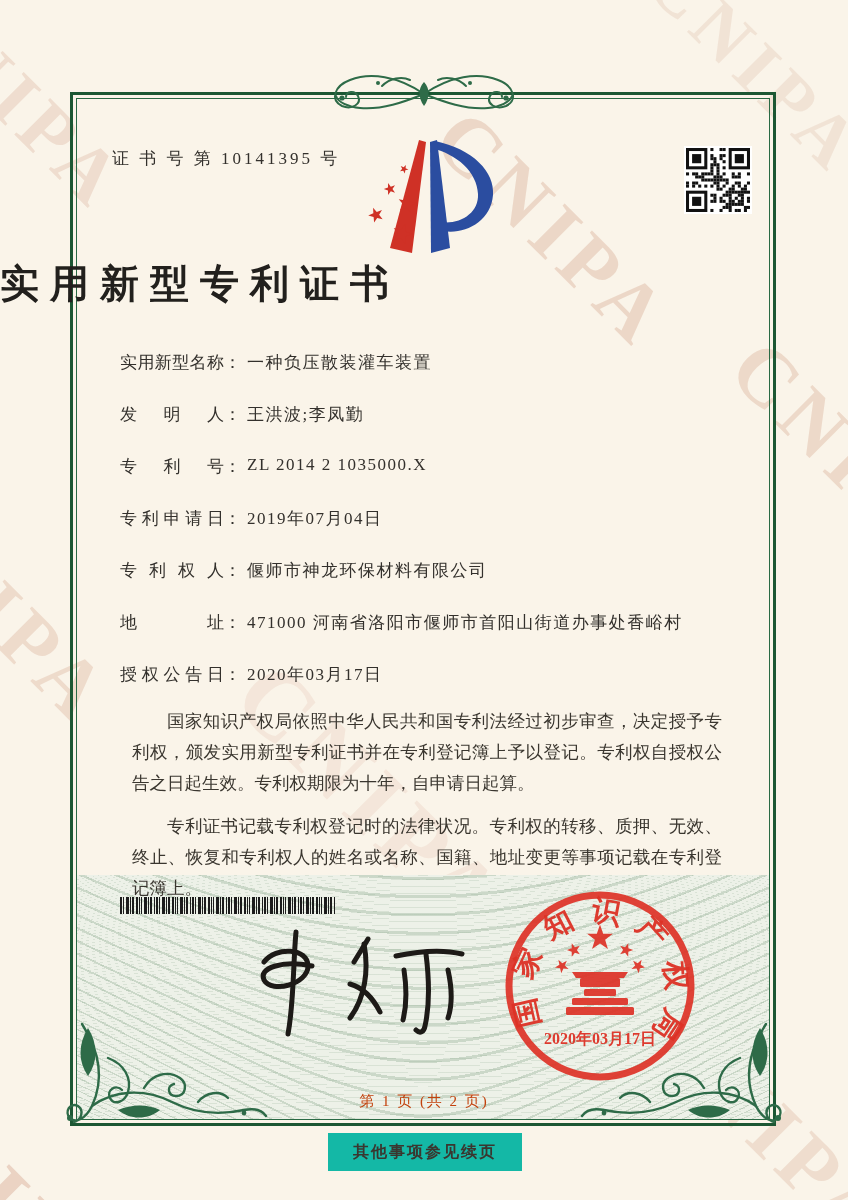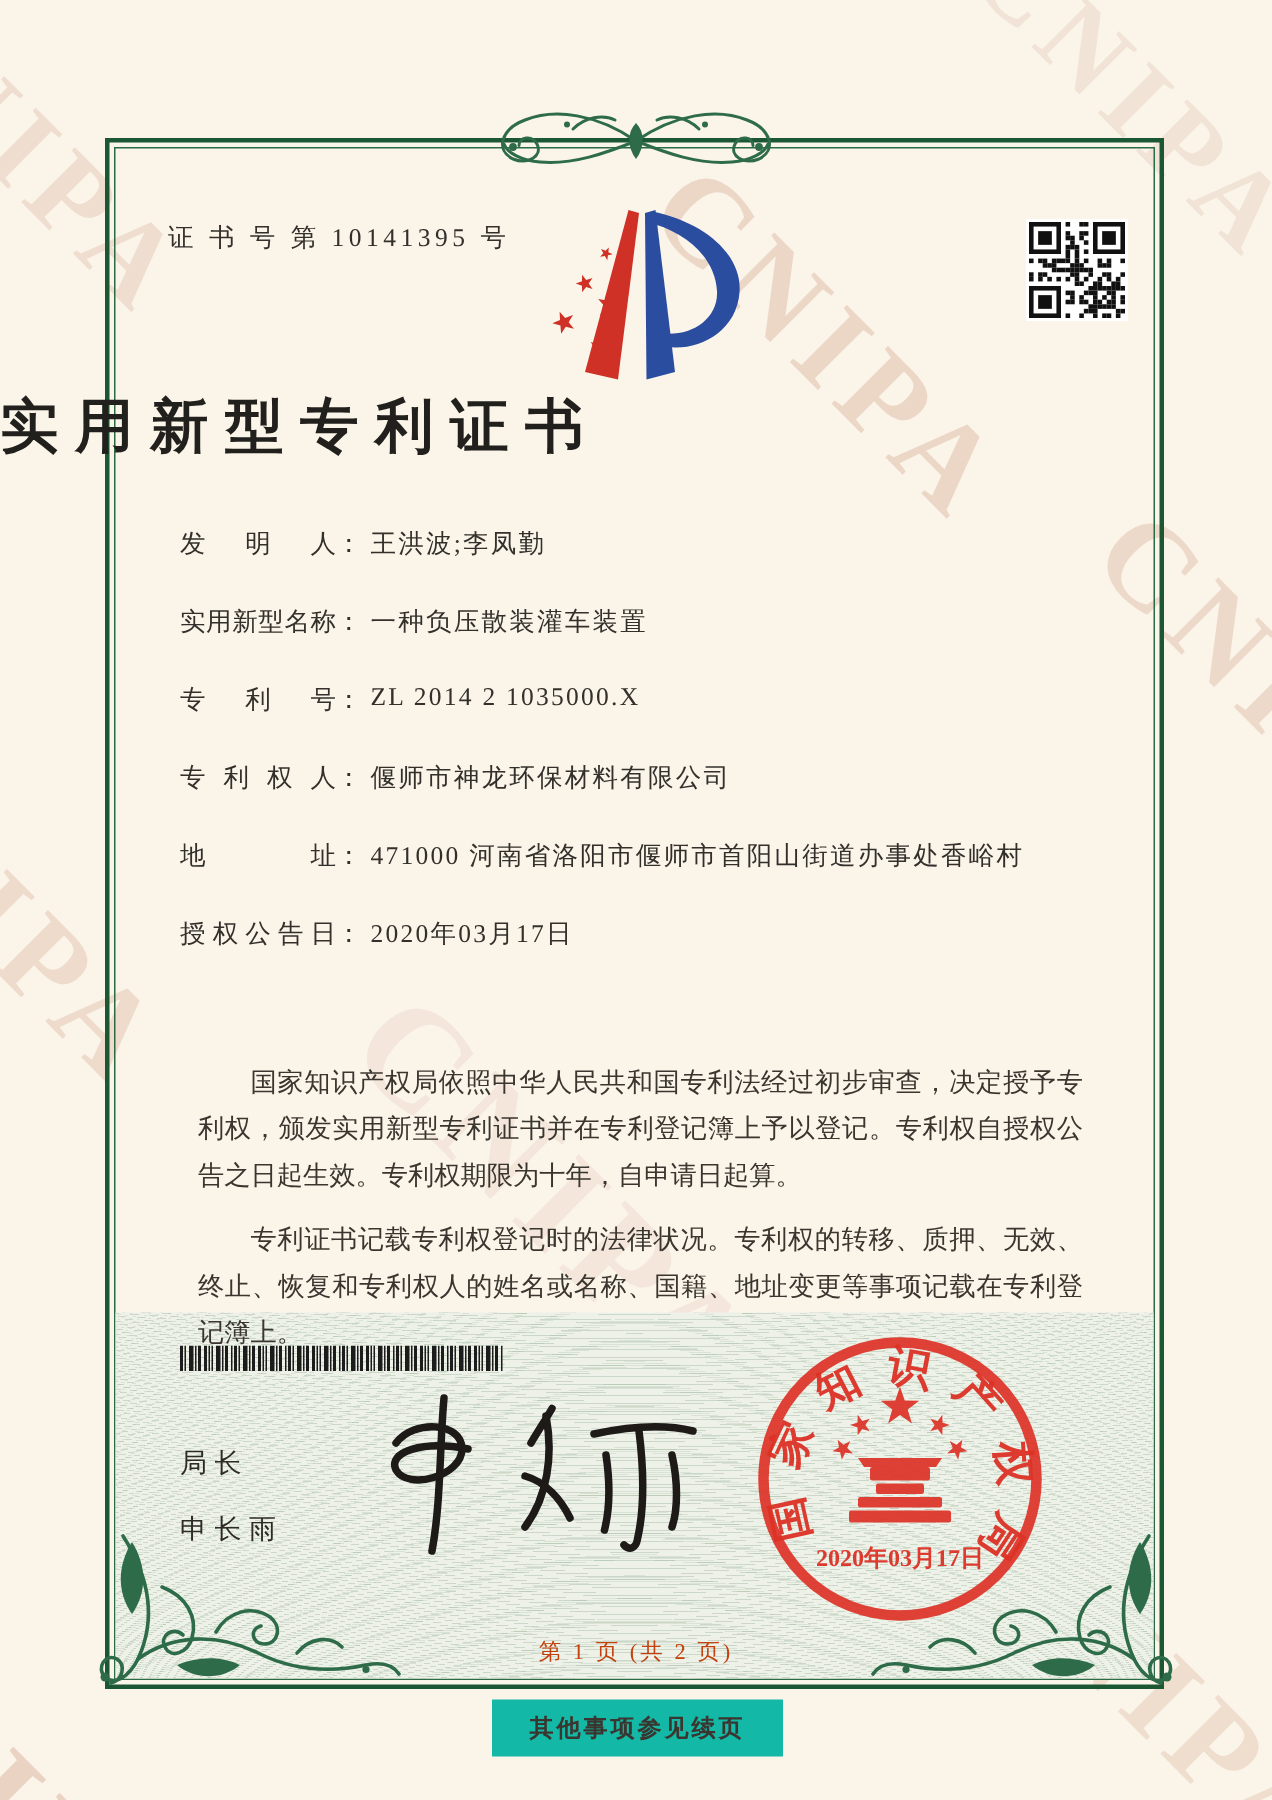--- a/index.html
+++ b/index.html
@@ -321,27 +321,30 @@
       <rect x="48" y="6" width="9" height="9" fill="#111"></rect>
       <rect x="0" y="42" width="21" height="21" fill="#111"></rect>
       <rect x="3" y="45" width="15" height="15" fill="#fff"></rect>
       <rect x="6" y="48" width="9" height="9" fill="#111"></rect>
     </svg>
 
   <div class="title">实用新型专利证书</div>
 
   <div class="fields">
     <div class="field-row">
+      <span class="f-label">实用新型名称</span><span class="f-colon">：</span><span class="f-value">一种负压散装灌车装置</span>
+    </div>
+    <div class="field-row">
       <span class="f-label">发明人</span><span class="f-colon">：</span><span class="f-value">王洪波;李凤勤</span>
     </div>
     <div class="field-row">
-      <span class="f-label">实用新型名称</span><span class="f-colon">：</span><span class="f-value">一种负压散装灌车装置</span>
-    </div>
-    <div class="field-row">
       <span class="f-label">专利号</span><span class="f-colon">：</span><span class="f-value">ZL 2014 2 1035000.X</span>
+    </div>
+    <div class="field-row">
+      <span class="f-label">专利申请日</span><span class="f-colon">：</span><span class="f-value">2019年07月04日</span>
     </div>
     <div class="field-row">
       <span class="f-label">专利权人</span><span class="f-colon">：</span><span class="f-value">偃师市神龙环保材料有限公司</span>
     </div>
     <div class="field-row">
       <span class="f-label">地址</span><span class="f-colon">：</span><span class="f-value">471000 河南省洛阳市偃师市首阳山街道办事处香峪村</span>
     </div>
     <div class="grant-row">
       <span>
         <span class="f-label">授权公告日</span><span class="f-colon">：</span><span class="f-value">2020年03月17日</span>
@@ -422,24 +425,20 @@
       <rect x="192" y="0" width="2" height="17" fill="#1c1c1c"></rect>
       <rect x="196" y="0" width="2" height="17" fill="#1c1c1c"></rect>
       <rect x="199" y="0" width="1" height="17" fill="#1c1c1c"></rect>
       <rect x="201" y="0" width="1" height="17" fill="#1c1c1c"></rect>
       <rect x="204" y="0" width="3" height="17" fill="#1c1c1c"></rect>
       <rect x="208" y="0" width="1" height="17" fill="#1c1c1c"></rect>
       <rect x="210" y="0" width="2" height="17" fill="#1c1c1c"></rect>
       <rect x="214" y="0" width="1" height="17" fill="#1c1c1c"></rect>
     </svg>
 
-  <div class="director">
-    <div>局长</div>
-    <div>申长雨</div>
-  </div>
 
   <svg class="signature" viewBox="0 0 230 120">
     <g fill="none" stroke="#1d1a17" stroke-width="5" stroke-linecap="round" stroke-linejoin="round">
       <path d="M58,10 C55,42 56,80 50,112"></path>
       <path d="M26,40 C38,24 70,26 70,44 C70,62 34,72 26,58 C20,46 44,38 74,44"></path>
       <path d="M116,40 C122,30 126,24 130,17"></path>
       <path d="M126,22 C131,48 127,76 112,96"></path>
       <path d="M112,62 C126,66 136,78 142,90"></path>
       <path d="M158,34 C186,28 208,28 224,32"></path>
       <path d="M188,32 C191,56 192,82 187,104 C186,110 182,112 178,108"></path>

